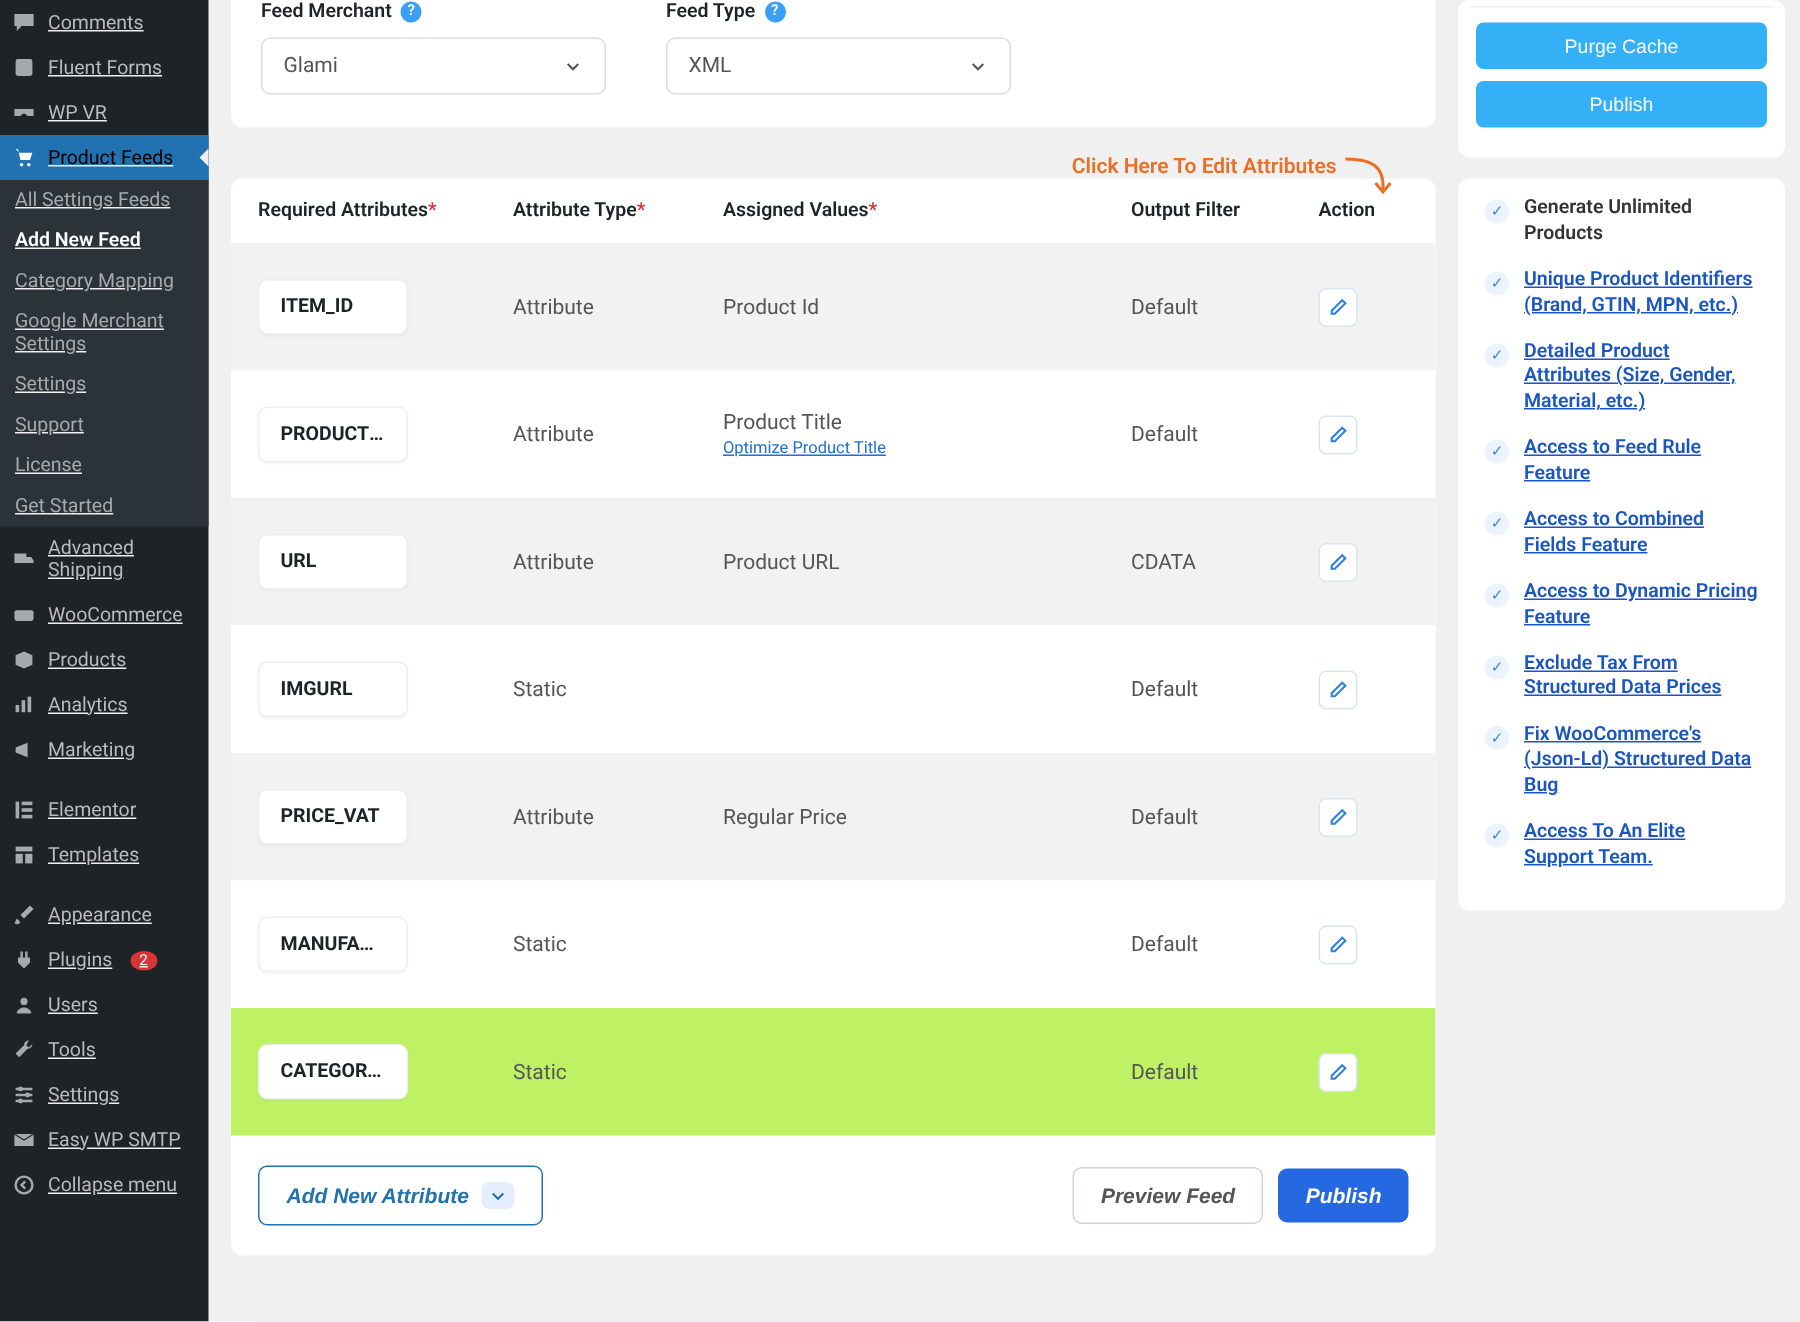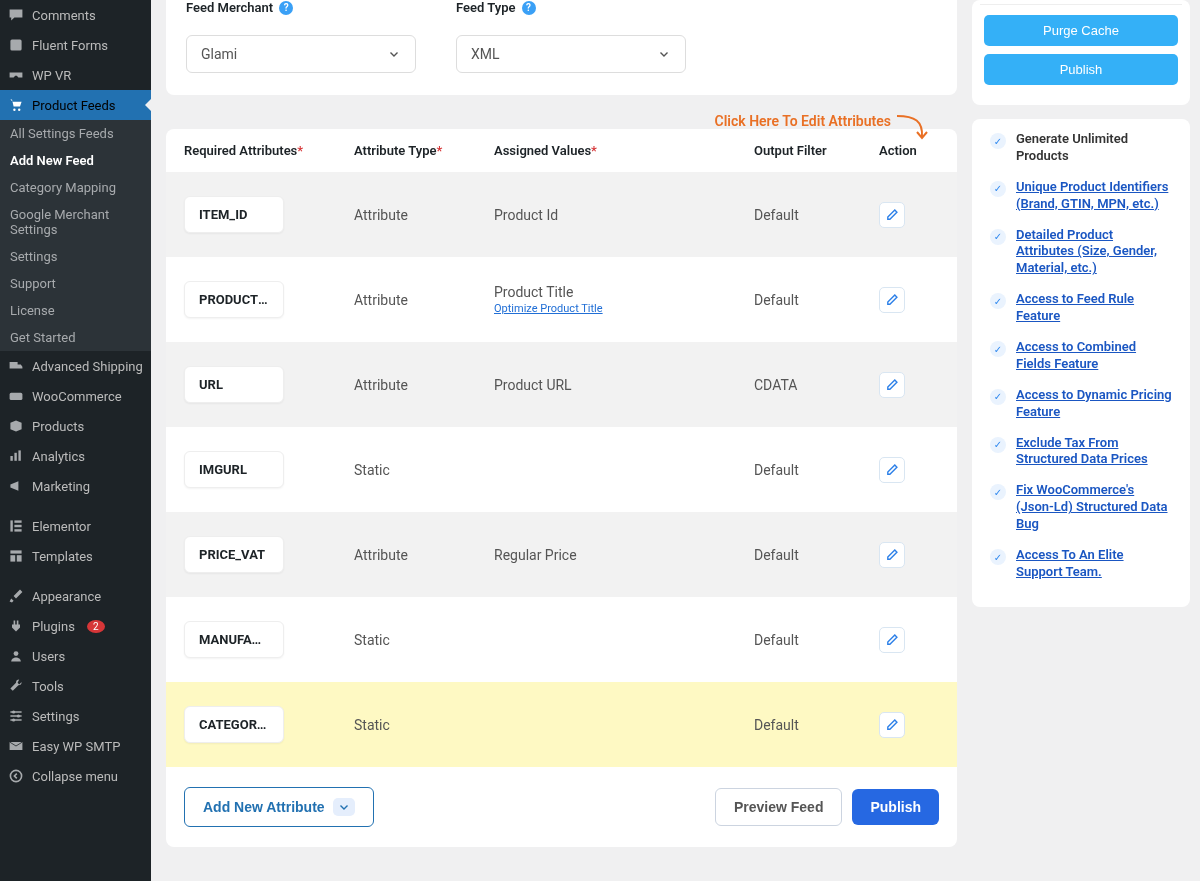--- a/index.html
+++ b/index.html
@@ -7,25 +7,26 @@
   font-family: -apple-system, BlinkMacSystemFont, "Segoe UI", Roboto, sans-serif;
   background: #f0f0f1;
   font-size: 13px;
   color: #1d2327;
   width: 1200px;
   height: 881px;
   overflow: hidden;
   display: flex;
 }
 .sidebar {
-  width: 151px;
+  width: 139px;
   background: #1d2327;
   color: #f0f0f1;
   font-size: 13px;
   flex-shrink: 0;
+  text-decoration: underline;
 }
 .sidebar .item {
   display: flex;
   align-items: center;
   padding: 7px 8px;
   color: #bbb;
   cursor: pointer;
   gap: 8px;
 }
 .sidebar .item.active {
@@ -75,21 +76,21 @@
   padding: 0 15px;
   overflow: hidden;
 }
 .top-card {
   background: #fff;
   border-radius: 0 0 8px 8px;
   padding: 0 20px 22px 20px;
   margin-bottom: 8px;
 }
 .top-row { display: flex; gap: 40px; padding-top: 0; }
-.form-group { display: flex; flex-direction: column; gap: 20px; }
+.form-group { display: flex; flex-direction: column; gap: 10px; }
 .form-label { font-weight: 600; font-size: 13px; display: flex; align-items: center; gap: 6px; }
 .help-circle {
   width: 14px; height: 14px; border-radius: 50%;
   background: #3aa0f6; color: #fff; font-size: 10px;
   display: flex; align-items: center; justify-content: center;
 }
 .select-box {
   border: 1px solid #ddd; border-radius: 6px;
   padding: 10px 14px; min-width: 230px;
   display: flex; align-items: center; justify-content: space-between;
@@ -146,21 +147,21 @@
 .muted { color: #555; font-size: 14px; }
 .optimize-link { color: #216fd6; font-size: 11px; text-decoration: underline; cursor: pointer; margin-top: 2px; display: block; }
 .edit-icon-box {
   width: 26px; height: 26px; border: 1px solid #d9e6f2;
   border-radius: 5px; display: flex; align-items: center; justify-content: center;
   background: #fff; cursor: pointer;
 }
 .footer-bar { display: flex; align-items: center; padding: 20px 18px; gap: 10px; }
 .btn {
   border-radius: 6px; font-weight: 600; font-size: 14px; cursor: pointer;
-  padding: 10px 18px; border: none;
+  padding: 10px 18px; border: none; font-style: italic;
 }
 .btn-outline-blue { background: #fff; color: #2271b1; border: 1.5px solid #2271b1; display: flex; align-items: center; gap: 8px; }
 .btn-outline-blue .dd { background: #e5eefc; border-radius: 5px; padding: 2px 4px; display: flex; align-items: center; justify-content: center;}
 .btn-outline-gray { background: #fff; color: #555; border: 1.5px solid #ccd4e0; }
 .btn-blue { background: #2668e2; color: #fff; }
 .spacer { flex: 1; }
 
 .rightcol { width: 228px; flex-shrink: 0; padding-right: 10px; }
 .rightcol .rc-card { background: #fff; border-radius: 8px; padding: 12px; margin-bottom: 14px; }
 .rc-top-buttons { display: flex; gap: 8px; justify-content: flex-end; padding: 6px 4px 10px; flex-direction: column;}
@@ -510,21 +511,21 @@
           </div>
     <div class="col-filter muted">Default</div>
     <div class="col-action">
       <div class="edit-icon-box">
         <svg width="14" height="14" viewBox="0 0 20 20" fill="none" stroke="#2d80e8" stroke-width="2">
                 <path d="M14 3l3 3L7 16H4v-3z"></path>
               </svg>
       </div>
     </div>
         </div>
-        <div class="tbody-row" style="background: #fef9c3;">
+        <div class="tbody-row" style="background: #bef264;">
     <div class="col-req">
             <div class="attr-tag">CATEGORYT...</div>
           </div>
     <div class="col-type muted">Static</div>
     <div class="col-val">
             <div class="muted"></div>
           </div>
     <div class="col-filter muted">Default</div>
     <div class="col-action">
       <div class="edit-icon-box">

